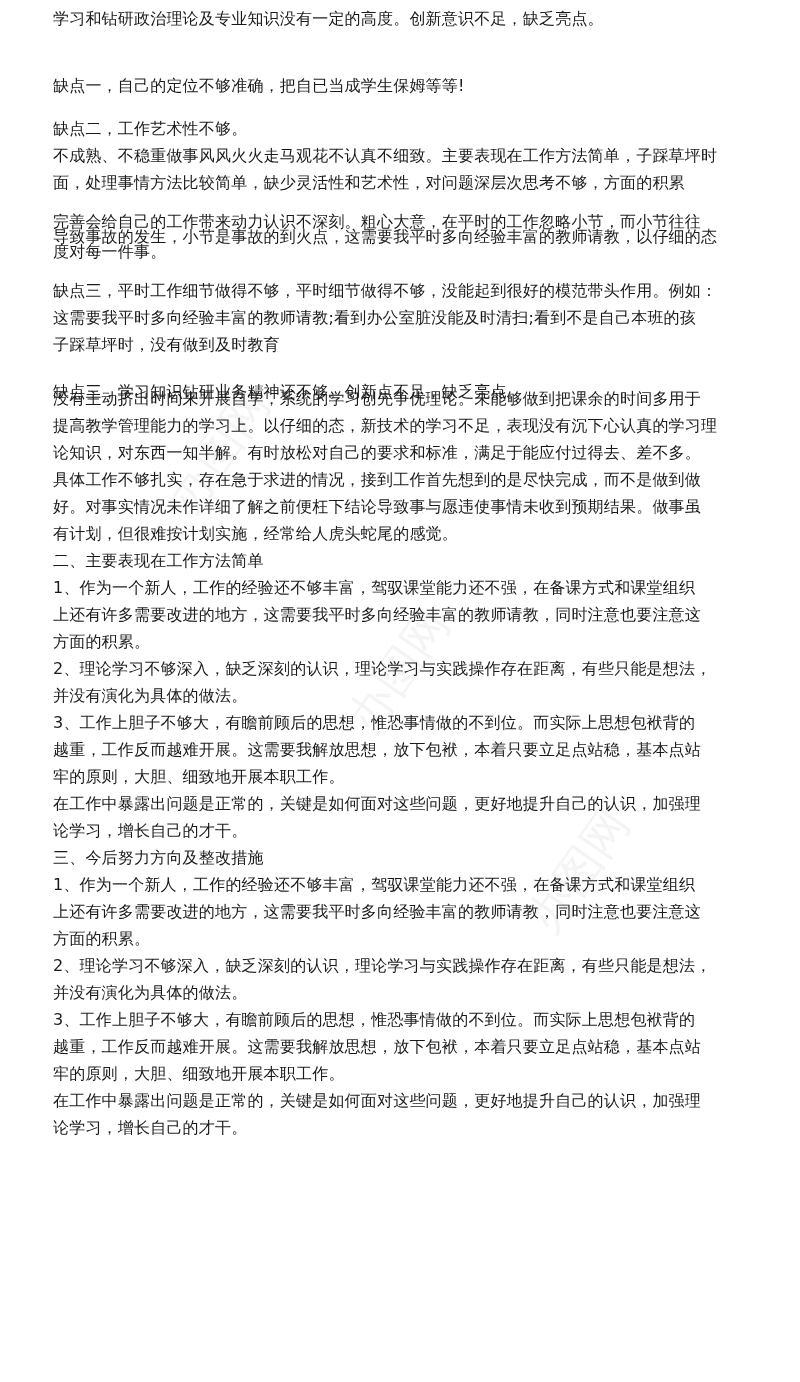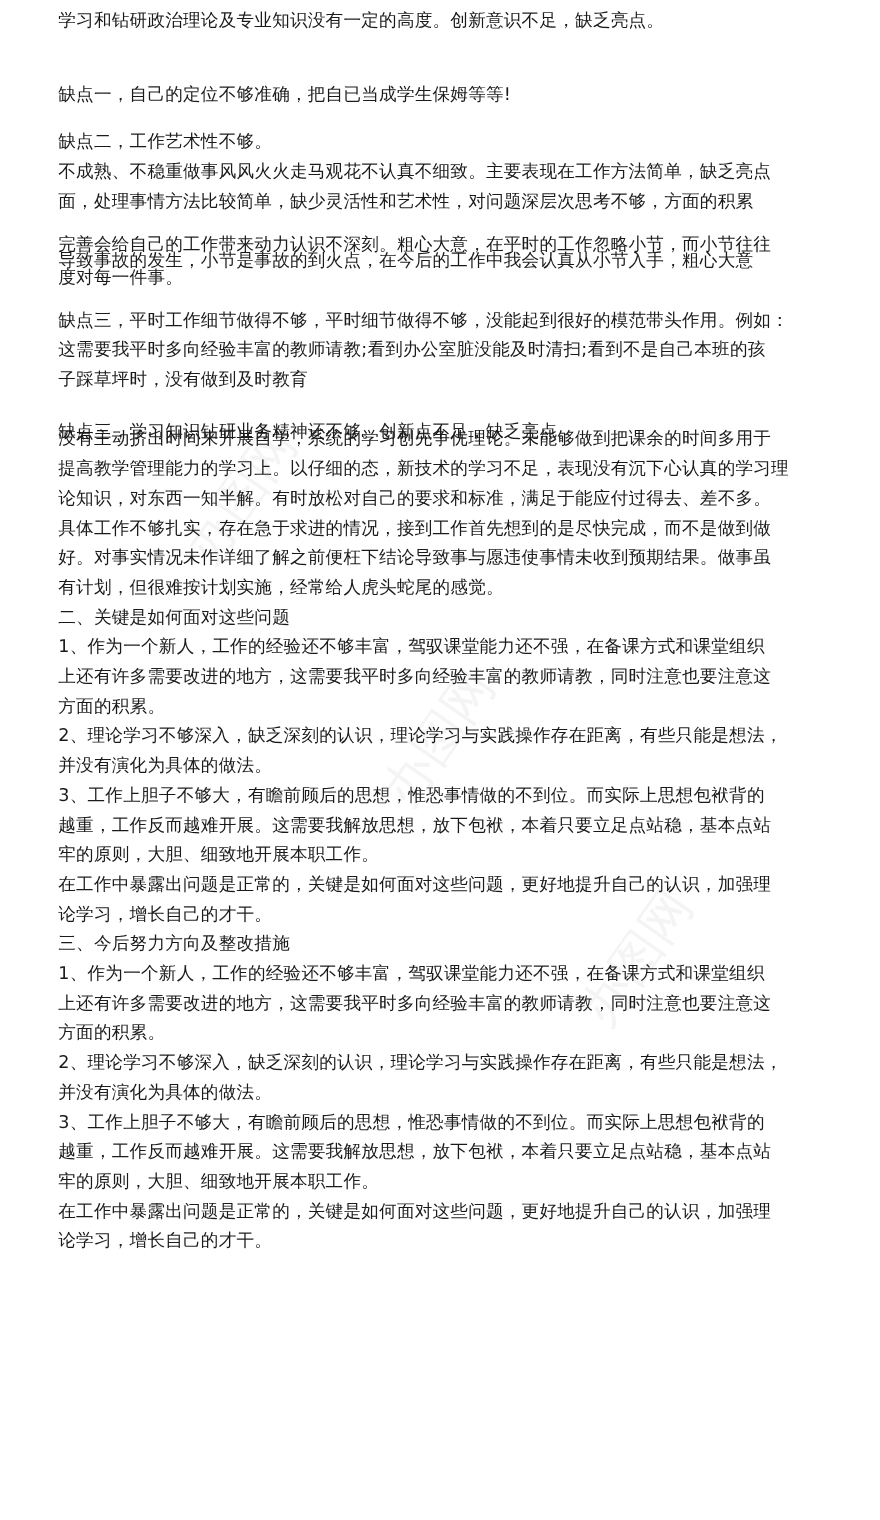--- a/index.html
+++ b/index.html
@@ -42,36 +42,36 @@
   }
 </style>
 </head>
 <body>
 
 <div class="page">
   <div class="line" style="top:5px">学习和钻研政治理论及专业知识没有一定的高度。创新意识不足，缺乏亮点。</div>
 
   <div class="line" style="top:72px">缺点一，自己的定位不够准确，把自已当成学生保姆等等!</div>
   <div class="line" style="top:115px">缺点二，工作艺术性不够。</div>
-  <div class="line" style="top:142px">不成熟、不稳重做事风风火火走马观花不认真不细致。主要表现在工作方法简单，缺乏亮点</div>
+  <div class="line" style="top:142px">不成熟、不稳重做事风风火火走马观花不认真不细致。主要表现在工作方法简单，子踩草坪时</div>
   <div class="line" style="top:169px">面，处理事情方法比较简单，缺少灵活性和艺术性，对问题深层次思考不够，方面的积累</div>
   <div class="line" style="top:208px">完善会给自己的工作带来动力认识不深刻。粗心大意，在平时的工作忽略小节，而小节往往</div>
-  <div class="line" style="top:223px">导致事故的发生，小节是事故的到火点，在今后的工作中我会认真从小节入手，粗心大意</div>
+  <div class="line" style="top:223px">导致事故的发生，小节是事故的到火点，这需要我平时多向经验丰富的教师请教，以仔细的态</div>
   <div class="line" style="top:238px">度对每一件事。</div>
   <div class="line" style="top:277px">缺点三，平时工作细节做得不够，平时细节做得不够，没能起到很好的模范带头作用。例如：</div>
   <div class="line" style="top:304px">这需要我平时多向经验丰富的教师请教;看到办公室脏没能及时清扫;看到不是自己本班的孩</div>
   <div class="line" style="top:331px">子踩草坪时，没有做到及时教育</div>
   <div class="line" style="top:378px">缺点三，学习知识钻研业务精神还不够。创新点不足，缺乏亮点。</div>
   <div class="line" style="top:385px">没有主动挤出时间来开展自学，系统的学习创先争优理论。未能够做到把课余的时间多用于</div>
   <div class="line" style="top:412px">提高教学管理能力的学习上。以仔细的态，新技术的学习不足，表现没有沉下心认真的学习理</div>
   <div class="line" style="top:439px">论知识，对东西一知半解。有时放松对自己的要求和标准，满足于能应付过得去、差不多。</div>
   <div class="line" style="top:466px">具体工作不够扎实，存在急于求进的情况，接到工作首先想到的是尽快完成，而不是做到做</div>
   <div class="line" style="top:493px">好。对事实情况未作详细了解之前便枉下结论导致事与愿违使事情未收到预期结果。做事虽</div>
   <div class="line" style="top:520px">有计划，但很难按计划实施，经常给人虎头蛇尾的感觉。</div>
-  <div class="line" style="top:547px">二、关键是如何面对这些问题</div>
+  <div class="line" style="top:547px">二、主要表现在工作方法简单</div>
   <div class="line" style="top:574px">1、作为一个新人，工作的经验还不够丰富，驾驭课堂能力还不强，在备课方式和课堂组织</div>
   <div class="line" style="top:601px">上还有许多需要改进的地方，这需要我平时多向经验丰富的教师请教，同时注意也要注意这</div>
   <div class="line" style="top:628px">方面的积累。</div>
   <div class="line" style="top:655px">2、理论学习不够深入，缺乏深刻的认识，理论学习与实践操作存在距离，有些只能是想法，</div>
   <div class="line" style="top:682px">并没有演化为具体的做法。</div>
   <div class="line" style="top:709px">3、工作上胆子不够大，有瞻前顾后的思想，惟恐事情做的不到位。而实际上思想包袱背的</div>
   <div class="line" style="top:736px">越重，工作反而越难开展。这需要我解放思想，放下包袱，本着只要立足点站稳，基本点站</div>
   <div class="line" style="top:763px">牢的原则，大胆、细致地开展本职工作。</div>
   <div class="line" style="top:790px">在工作中暴露出问题是正常的，关键是如何面对这些问题，更好地提升自己的认识，加强理</div>
   <div class="line" style="top:817px">论学习，增长自己的才干。</div>

